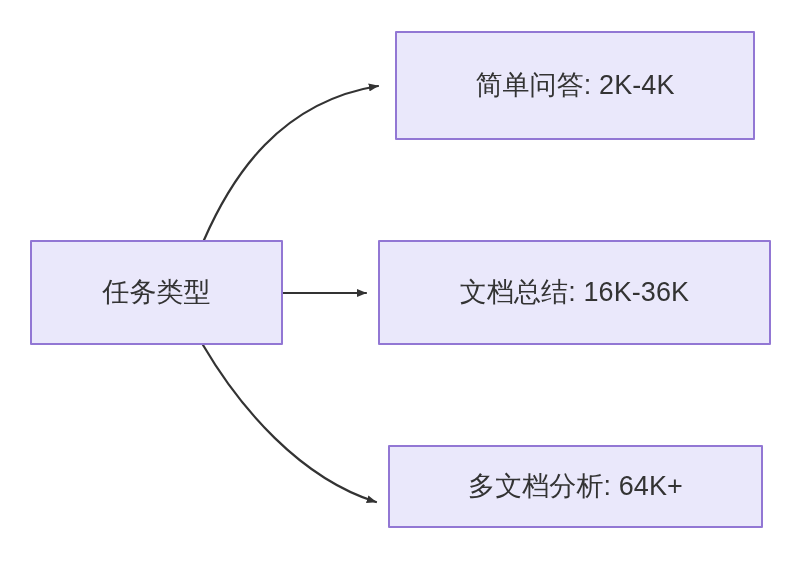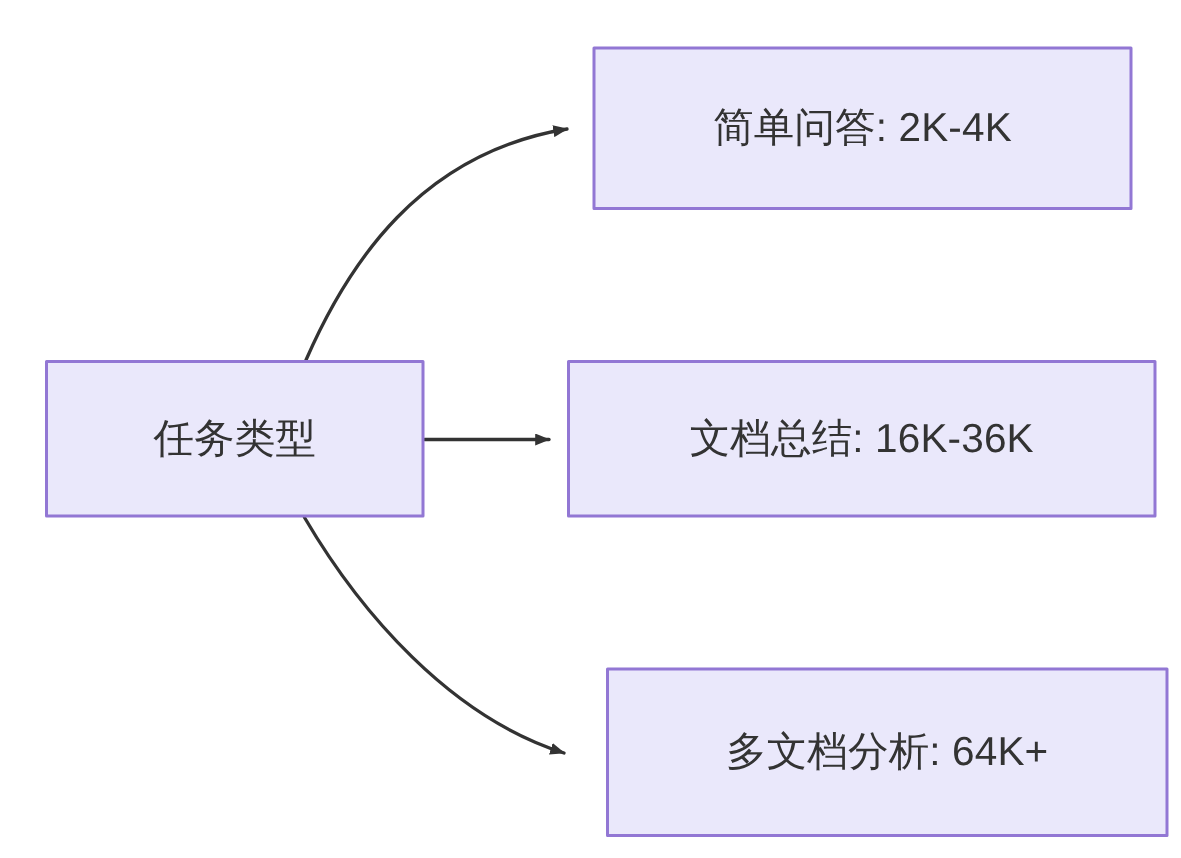--- a/index.html
+++ b/index.html
@@ -56,24 +56,24 @@
     width: 360px;
     height: 109px;
   }
   #node-doc-summary {
     left: 378px;
     top: 240px;
     width: 393px;
     height: 105px;
   }
   #node-multi-doc {
-    left: 404px;
+    left: 388px;
     top: 445px;
     width: 375px;
-    height: 113px;
+    height: 83px;
   }
 </style>
 </head>
 <body>
 
 <div id="canvas">
 
   <svg id="edge-layer" viewBox="0 0 787 572" width="787" height="572" xmlns="http://www.w3.org/2000/svg">
     <defs>
       <marker id="arrowhead" markerWidth="10" markerHeight="8" refX="9.2" refY="4" orient="auto" markerUnits="userSpaceOnUse">

